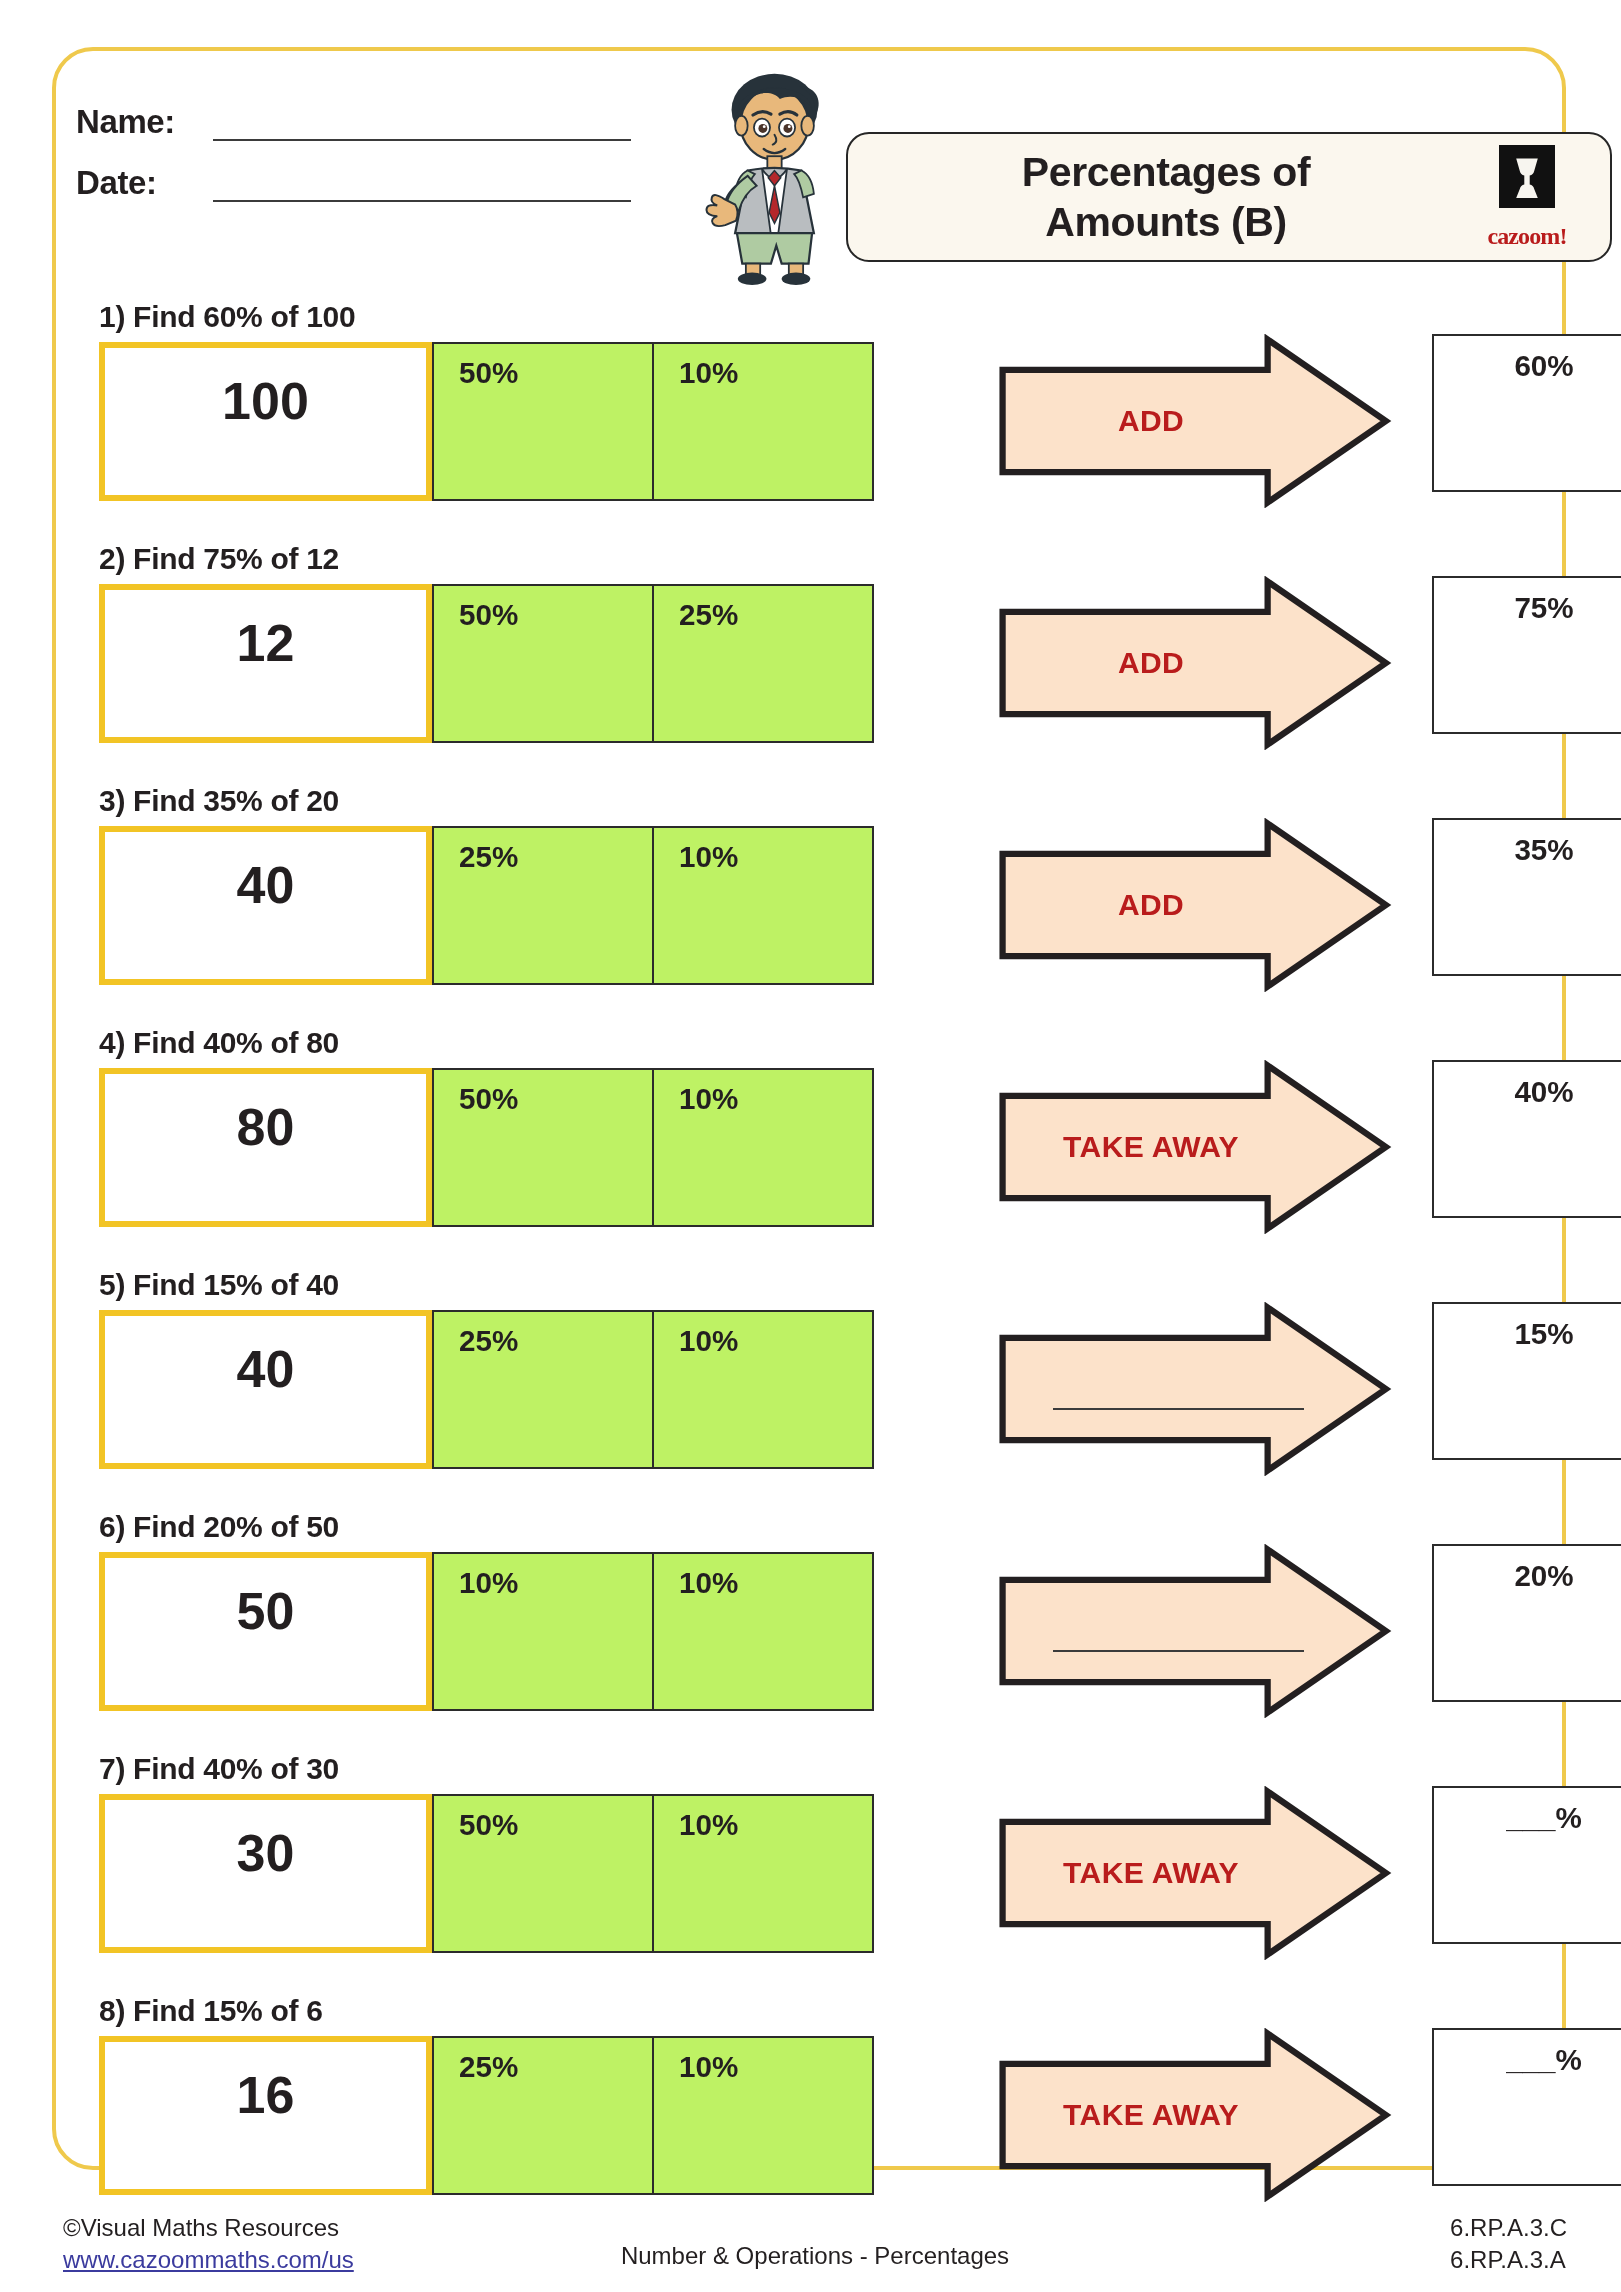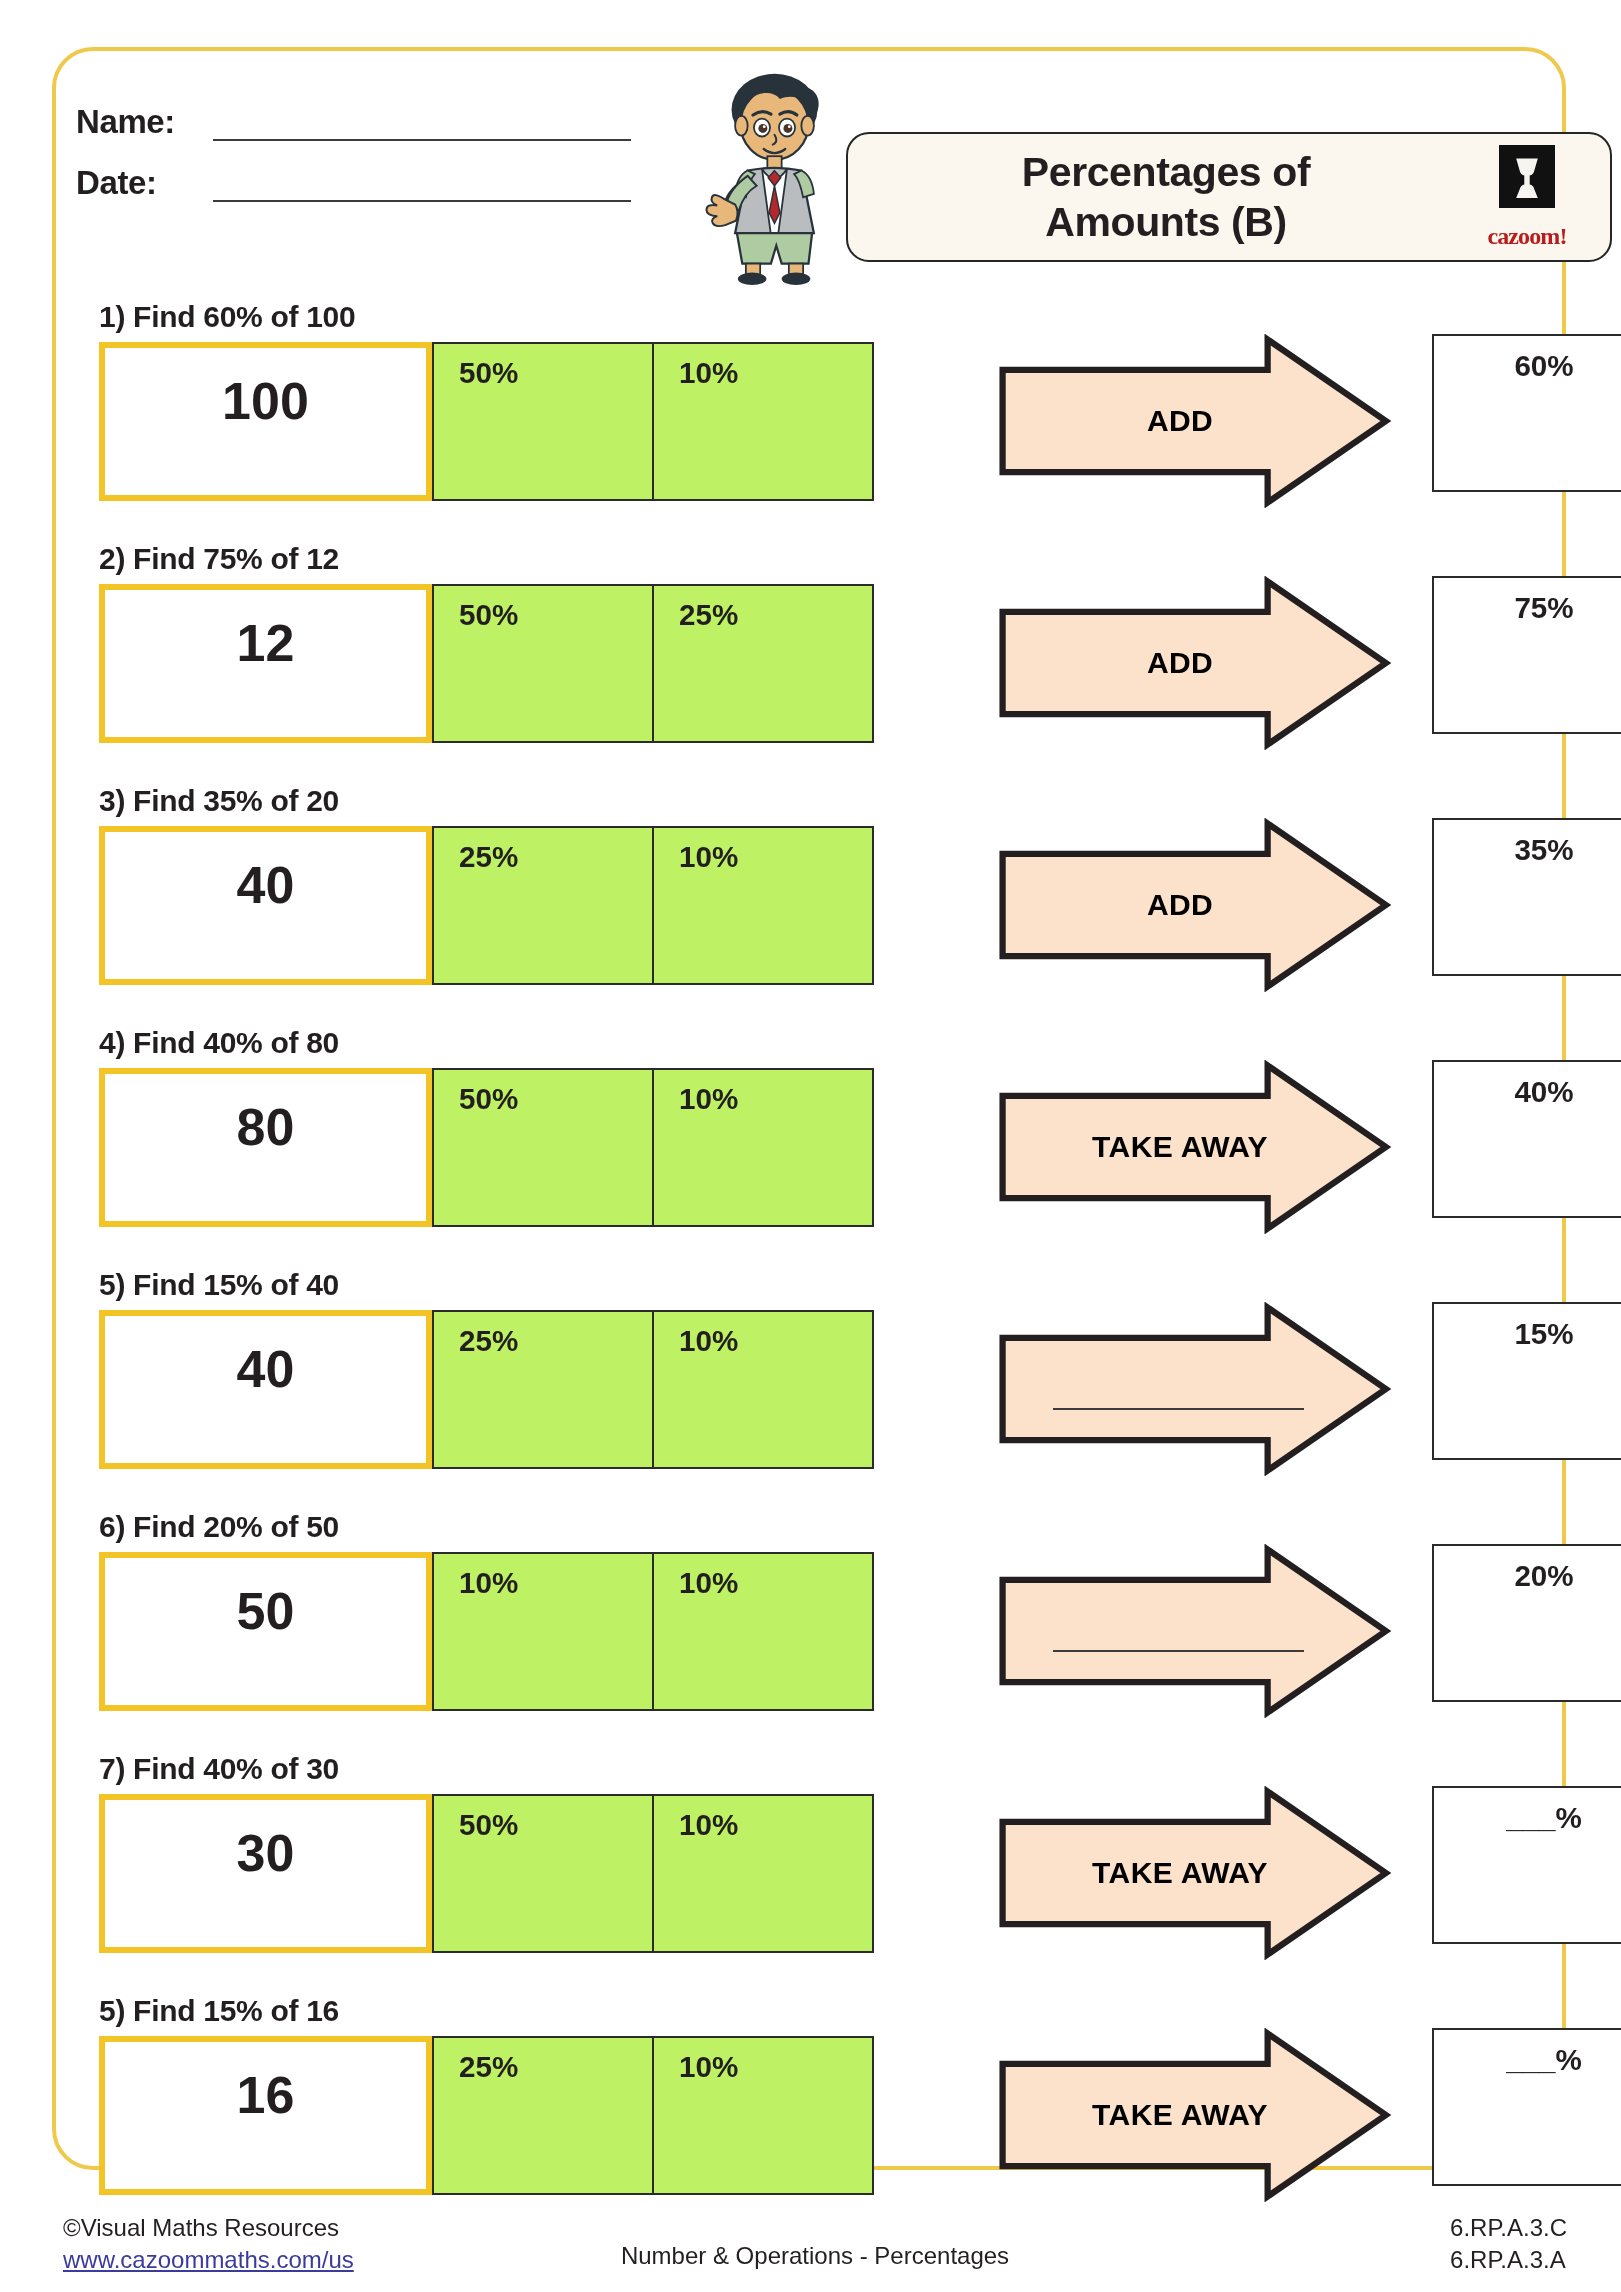--- a/index.html
+++ b/index.html
@@ -54,21 +54,21 @@
   .step-2{left:553px;}
   .step-pct{font-size:29.6px;font-weight:bold;color:#231f20;padding:12.5px 0 0 25px;}
 
   .arrow{
     position:absolute;left:900px;top:-7.2px;width:394px;height:174px;
   }
   .arrow svg{position:absolute;left:0;top:0;}
   .arrow-label{
     position:absolute;left:0;top:0;width:304px;height:174px;
     display:flex;align-items:center;justify-content:center;
-    font-size:30px;font-weight:bold;color:#000000;letter-spacing:0.4px;margin-left:29px;
+    font-size:30px;font-weight:bold;color:#b91c1c;letter-spacing:0.4px;
   }
   .arrow-blank{
     position:absolute;left:54px;top:106px;width:251px;border-bottom:2.7px solid #3b3b3b;
   }
 
   .answer-box{
     position:absolute;left:1333px;top:-7.2px;width:224px;height:158px;
     border:2.7px solid #2b2b2b;background:#fff;box-sizing:border-box;
     text-align:center;
   }
@@ -323,21 +323,21 @@
             <path d="M4 40 H300 V6 L432 97 L300 188 V154 H4 Z" fill="#FCE2CA" stroke="#231f20" stroke-width="7" stroke-linejoin="miter"></path>
           </svg>
           <div class="arrow-label">TAKE AWAY</div>
         </div>
         <div class="answer-box">
           <div class="answer-blank">___%</div>
         </div>
       </div>
     </div>
     <div class="q-row">
-      <div class="q-label">5) Find 15% of 16</div>
+      <div class="q-label">8) Find 15% of 6</div>
       <div class="q-body">
         <div class="amount-box">
           <span class="amount-val">16</span>
         </div>
         <div class="step-box step-1">
           <div class="step-pct">25%</div>
         </div>
         <div class="step-box step-2">
           <div class="step-pct">10%</div>
         </div>

